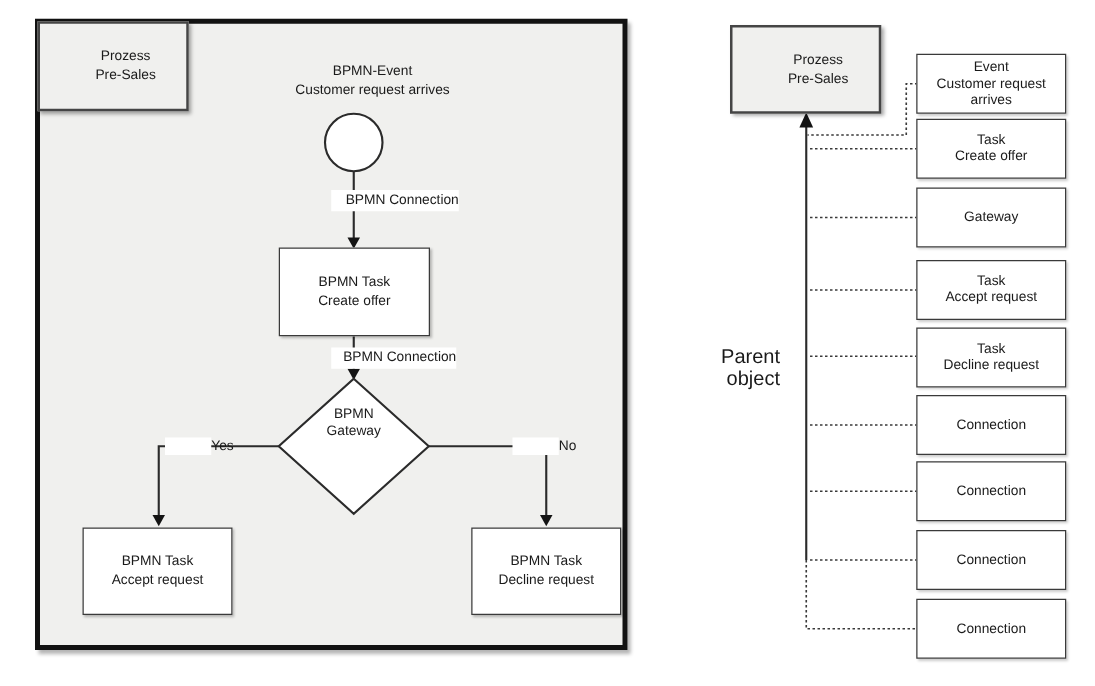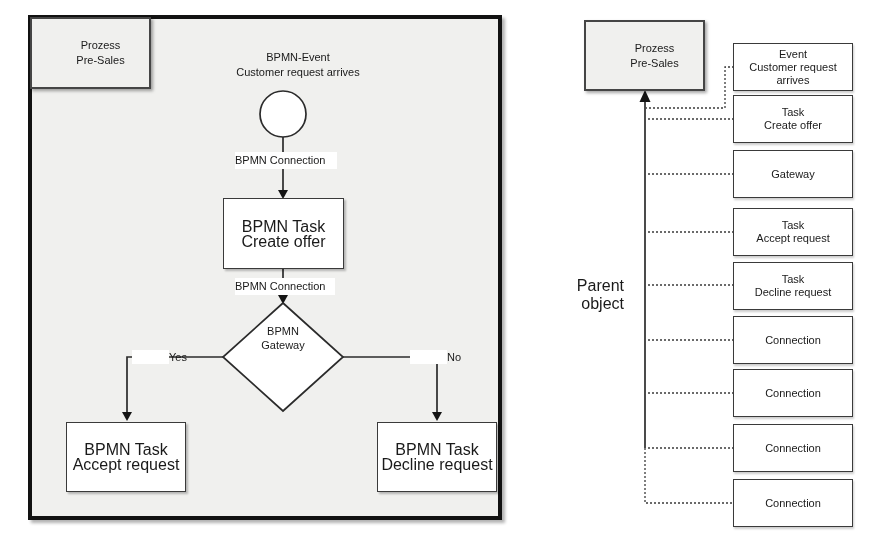--- a/index.html
+++ b/index.html
@@ -32,28 +32,28 @@
     display:flex; flex-direction:column; align-items:center; justify-content:center;
     font-size:11px; line-height:15px; text-align:center; z-index:3;padding-left:20px;
   }
 
   
   .task {
     background:var(--node-fill,#ffffff);
     border:1.7px solid #3a3a3a;
     box-shadow:1.5px 1.5px 2px rgba(0,0,0,0.25);
     display:flex; flex-direction:column; align-items:center; justify-content:center;
-    font-size:16px; line-height:15px; text-align:center; z-index:3;
+    font-size:11px; line-height:15px; text-align:center; z-index:3;
   }
 
   .eventlabel { left:198px; top:50px; width:200px; text-align:center;
     font-size:11px; line-height:15px; z-index:3; }
 
   .flowlabel { background:#ffffff; font-size:11px; line-height:17px;
-    text-align:left; z-index:3; }
+    text-align:right; z-index:3;margin-left:30px; }
 
   .branchlabel { background:#ffffff; font-size:11px; line-height:14px;
     text-align:center; z-index:3;padding-left:37px; }
 
   .gwtext { font-size:11px; line-height:14px; text-align:center; z-index:3; }
 
   
   .hitem {
     left:733px; width:120px; height:48px;
     background:var(--node-fill,#ffffff);

